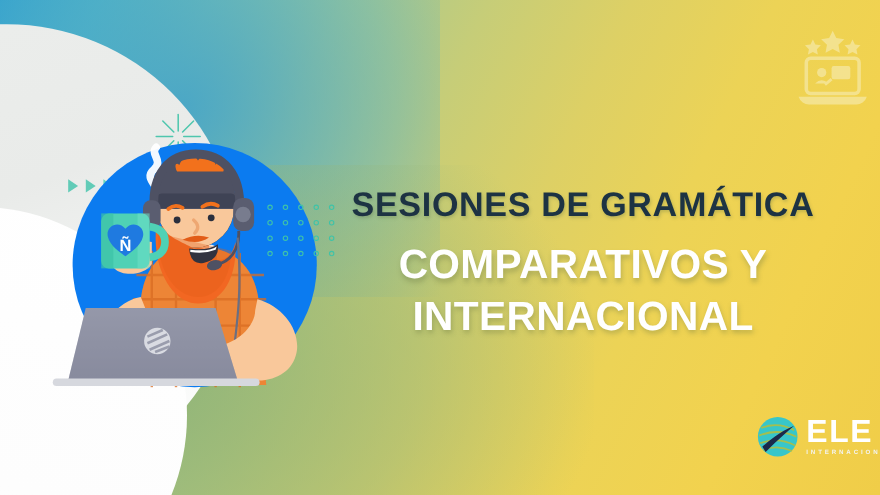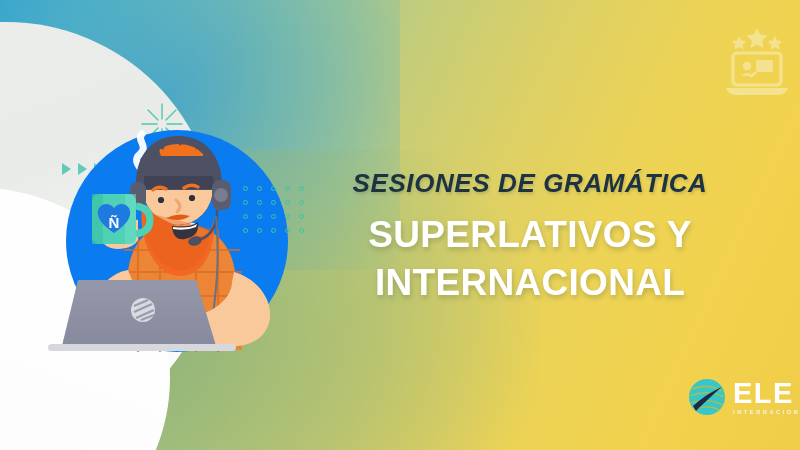--- a/index.html
+++ b/index.html
@@ -49,23 +49,23 @@
   
   .blue-disc{
     position:absolute;left:66px;top:130px;width:222px;height:222px;border-radius:50%;
     background:#0b7bf0;
   }
   
   .char{position:absolute;left:20px;top:120px;width:300px;height:250px;}
   
   .txt-wrap{position:absolute;left:282px;top:170px;width:496px;text-align:center;}
   .t-line1{
-    font-size:26px;font-weight:bold;letter-spacing:.6px;color:#1d3343;
+    font-size:31px;font-weight:bold;letter-spacing:.6px;color:#1d3343;
     text-shadow:1px 2px 3px rgba(90,110,70,.30);
-    white-space:nowrap;line-height:1.05;font-style:italic;
+    white-space:nowrap;line-height:1.05;
   }
   .t-line2,.t-line3{
     font-size:37px;font-weight:bold;color:#ffffff;letter-spacing:.3px;
     text-shadow:1px 3px 5px rgba(95,110,60,.35);
     white-space:nowrap;line-height:1.28;
   }
   .t-line2{margin-top:14px;}
   
   .badge{position:absolute;left:724px;top:26px;width:66px;height:74px;opacity:.55;}
   
@@ -230,21 +230,21 @@
           <line x1="116" y1="198" x2="134" y2="190"></line>
           <line x1="121" y1="200" x2="134" y2="195"></line>
         </g>
       </g>
       <rect x="28" y="224" width="188" height="7" rx="3.5" fill="#d6d8de"></rect>
     </g>
   </svg>
 
   <div class="txt-wrap">
     <div class="t-line1">SESIONES DE GRAMÁTICA</div>
-    <div class="t-line2">SUPERLATIVOS Y</div>
+    <div class="t-line2">COMPARATIVOS Y</div>
     <div class="t-line3">INTERNACIONAL</div>
   </div>
 
   <svg class="badge" viewBox="0 0 66 74">
     <g fill="#f8f0c0">
       <path d="M33 2 l3.2 6.6 7.3 1 -5.3 5.1 1.3 7.2 -6.5 -3.4 -6.5 3.4 1.3 -7.2 -5.3 -5.1 7.3 -1 Z"></path>
       <path d="M15 10 l2.2 4.5 5 .7 -3.6 3.5 .9 4.9 -4.5 -2.3 -4.5 2.3 .9 -4.9 -3.6 -3.5 5 -.7 Z"></path>
       <path d="M51 10 l2.2 4.5 5 .7 -3.6 3.5 .9 4.9 -4.5 -2.3 -4.5 2.3 .9 -4.9 -3.6 -3.5 5 -.7 Z"></path>
     </g>
     <rect x="9" y="27" width="48" height="32" rx="4" fill="none" stroke="#f8f0c0" stroke-width="3.2"></rect>

